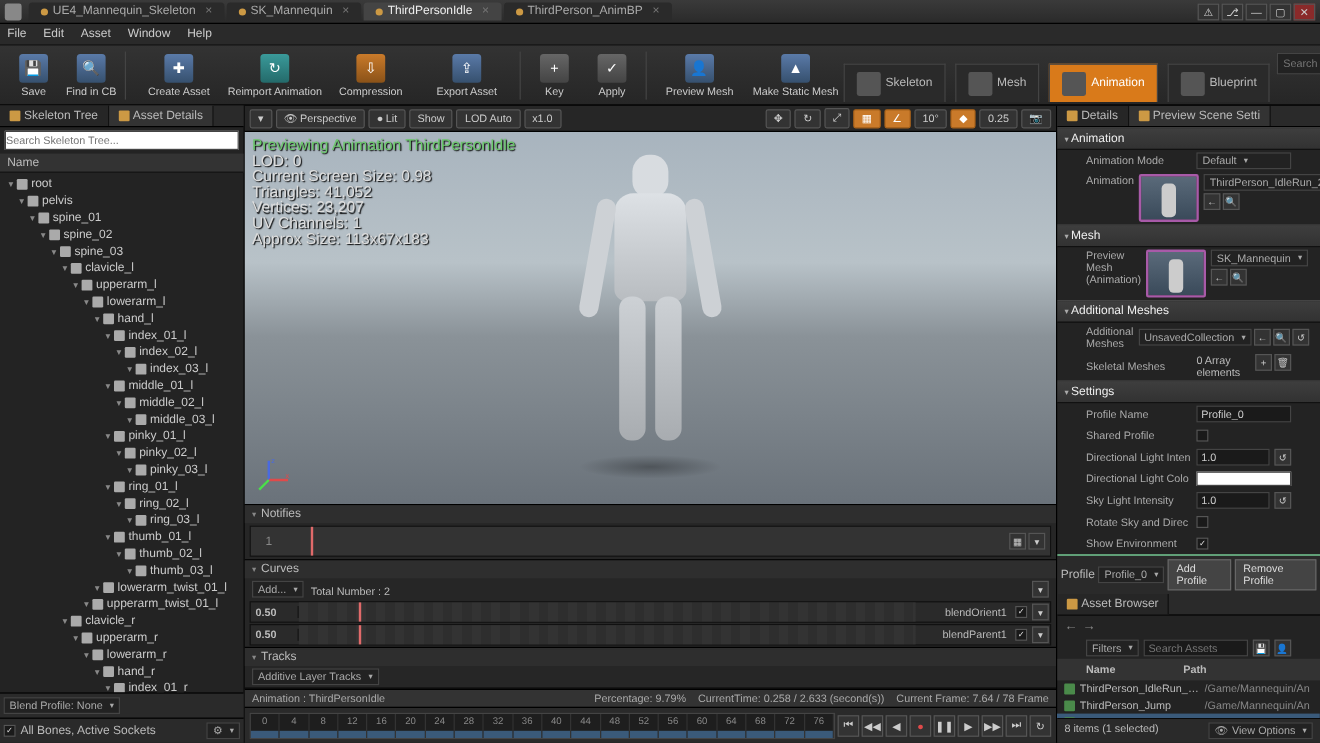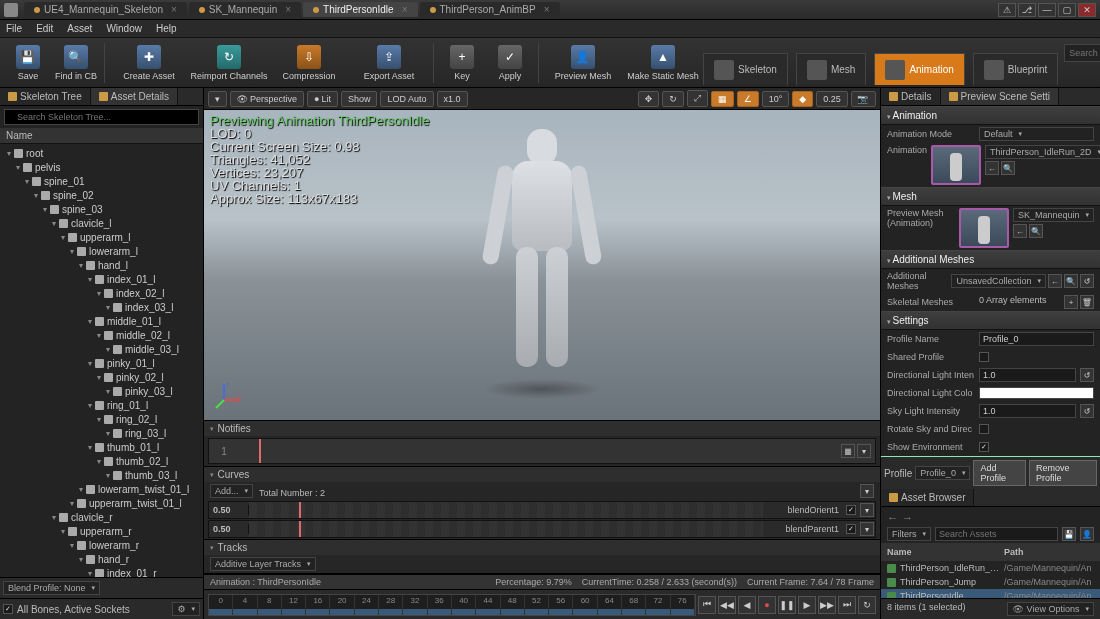--- a/index.html
+++ b/index.html
@@ -29,21 +29,21 @@
 .mtab { display: flex; align-items: center; gap: 4px; padding: 6px 10px; background: #2a2a2a; border: 1px solid #444; border-bottom: none; font-size: 10px; cursor: pointer; height: 32px; }
 .mtab.active { background: #d97a1a; color: #fff; }
 .mtab .mico { width: 20px; height: 20px; background: #555; border-radius: 2px; }
 .searchcorner { width: 110px; height: 18px; background: #222; border: 1px solid #444; margin-left: 6px; font-size: 9px; padding: 0 4px; color: #777; align-self: flex-start; margin-top: 4px; }
 .main { display: flex; height: 531px; }
 .leftpanel { width: 204px; background: #232323; border-right: 1px solid #000; display: flex; flex-direction: column; }
 .tabhdr { display: flex; background: #2a2a2a; border-bottom: 1px solid #000; }
 .ptab { padding: 3px 8px; font-size: 10px; background: #333; border-right: 1px solid #111; display: flex; align-items: center; gap: 3px; cursor: pointer; }
 .ptab.active { background: #262626; }
 .ptab .pico { width: 9px; height: 9px; background: #c94; border-radius: 1px; }
-.searchbox { width: calc(100% - 8px); margin: 3px 4px; height: 16px; background: #000000; border: 1px solid #444; color: #888; font-size: 9px; padding: 0 12px; }
+.searchbox { width: calc(100% - 8px); margin: 3px 4px; height: 16px; background: #ffffff; border: 1px solid #444; color: #888; font-size: 9px; padding: 0 0; }
 .colhdr { background: #333; padding: 2px 6px; font-size: 10px; border-bottom: 1px solid #111; }
 .tree { flex: 1; overflow: auto; padding: 2px 0; }
 .tnode { display: flex; align-items: center; height: 14px; font-size: 10px; color: #ccc; cursor: pointer; white-space: nowrap; }
 .tnode .arr { width: 10px; text-align: center; color: #888; font-size: 8px; }
 .tnode .bic { width: 9px; height: 9px; background: #aaa; border-radius: 1px; margin-right: 3px; }
 .leftfoot { display: flex; padding: 3px; gap: 4px; border-top: 1px solid #000; background: #2a2a2a; align-items: center; }
 .dd { background: #222; border: 1px solid #444; padding: 1px 4px; font-size: 9px; color: #aaa; display: flex; align-items: center; gap: 3px; cursor: pointer; }
 .dd::after { content: "▾"; font-size: 7px; margin-left: 3px; }
 .chk { width: 10px; height: 10px; background: #1a1a1a; border: 1px solid #555; display: inline-flex; align-items: center; justify-content: center; font-size: 7px; color: #ddd; }
 .center { flex: 1; display: flex; flex-direction: column; background: #1e1e1e; }
@@ -78,21 +78,21 @@
 .infobar { background: #333; padding: 2px 6px; font-size: 9px; display: flex; gap: 10px; border-top: 1px solid #000; color: #aaa; }
 .playbar { height: 30px; background: #2a2a2a; display: flex; align-items: center; padding: 0 4px; gap: 2px; border-top: 1px solid #000; }
 .ruler { flex: 1; height: 22px; background: #1e1e1e; border: 1px solid #444; position: relative; display: flex; }
 .ruler .tick { flex: 1; border-right: 1px solid #333; font-size: 8px; color: #888; text-align: center; padding-top: 1px; position:relative; }
 .ruler .tick::after { content:""; position:absolute; bottom:0; left:0; right:0; height:6px; background:#3a5a7a; }
 .playctrl { width: 18px; height: 18px; background: #333; border: 1px solid #555; display: flex; align-items: center; justify-content: center; font-size: 9px; color: #ccc; cursor: pointer; }
 .playctrl.rec { color: #e04a4a; }
 .rightpanel { width: 220px; background: #232323; border-left: 1px solid #000; display: flex; flex-direction: column; overflow: hidden; }
 .cathdr { background: linear-gradient(#3e3e3e,#323232); padding: 3px 6px; font-size: 10px; color: #eee; border-top: 1px solid #444; border-bottom: 1px solid #111; }
 .cathdr::before { content: "▾ "; font-size: 7px; color: #aaa; }
-.prow { display: flex; align-items: center; padding: 2px 6px; font-size: 9px; gap: 4px; min-height: 18px; }
+.prow { display: flex; align-items: center; padding: 2px 24px; font-size: 9px; gap: 4px; min-height: 18px; }
 .prow .lbl { width: 88px; color: #aaa; }
 .prow .val { flex: 1; }
 .pinput { width: 100%; background: #1a1a1a; border: 1px solid #444; color: #ccc; font-size: 9px; padding: 1px 3px; height: 14px; }
 .thumb { width: 50px; height: 40px; background: linear-gradient(#5a6a7a,#3a4a5a); border: 2px solid #a85aa8; border-radius: 2px; display:flex;align-items:flex-end;justify-content:center; }
 .thumb::after { content:""; width:12px; height:28px; background:#ccc; border-radius:4px; margin-bottom:2px; }
 .profilebar { display: flex; padding: 3px; gap: 3px; background: #2a2a2a; border-top: 1px solid #86efac; align-items: center; }
 .pbtn { background: #444; border: 1px solid #666; padding: 2px 6px; font-size: 9px; color: #ddd; cursor: pointer; }
 .assetlist { flex: 1; overflow: auto; }
 .arow { display: flex; padding: 1px 6px; font-size: 9px; align-items: center; gap: 4px; cursor: pointer; height: 14px; }
 .arow.sel { background: #3a5a7a; }
@@ -158,21 +158,21 @@
         <div class="tico ">🔍</div>
         <span>Find in CB</span>
       </div>
       <div class="tsep"></div>
       <div class="tbtn wide">
         <div class="tico ">✚</div>
         <span>Create Asset</span>
       </div>
       <div class="tbtn wide">
         <div class="tico teal">↻</div>
-        <span>Reimport Channels</span>
+        <span>Reimport Animation</span>
       </div>
       <div class="tbtn wide">
         <div class="tico orange">⇩</div>
         <span>Compression</span>
       </div>
       <div class="tbtn wide">
         <div class="tico ">⇪</div>
         <span>Export Asset</span>
       </div>
       <div class="tsep"></div>

